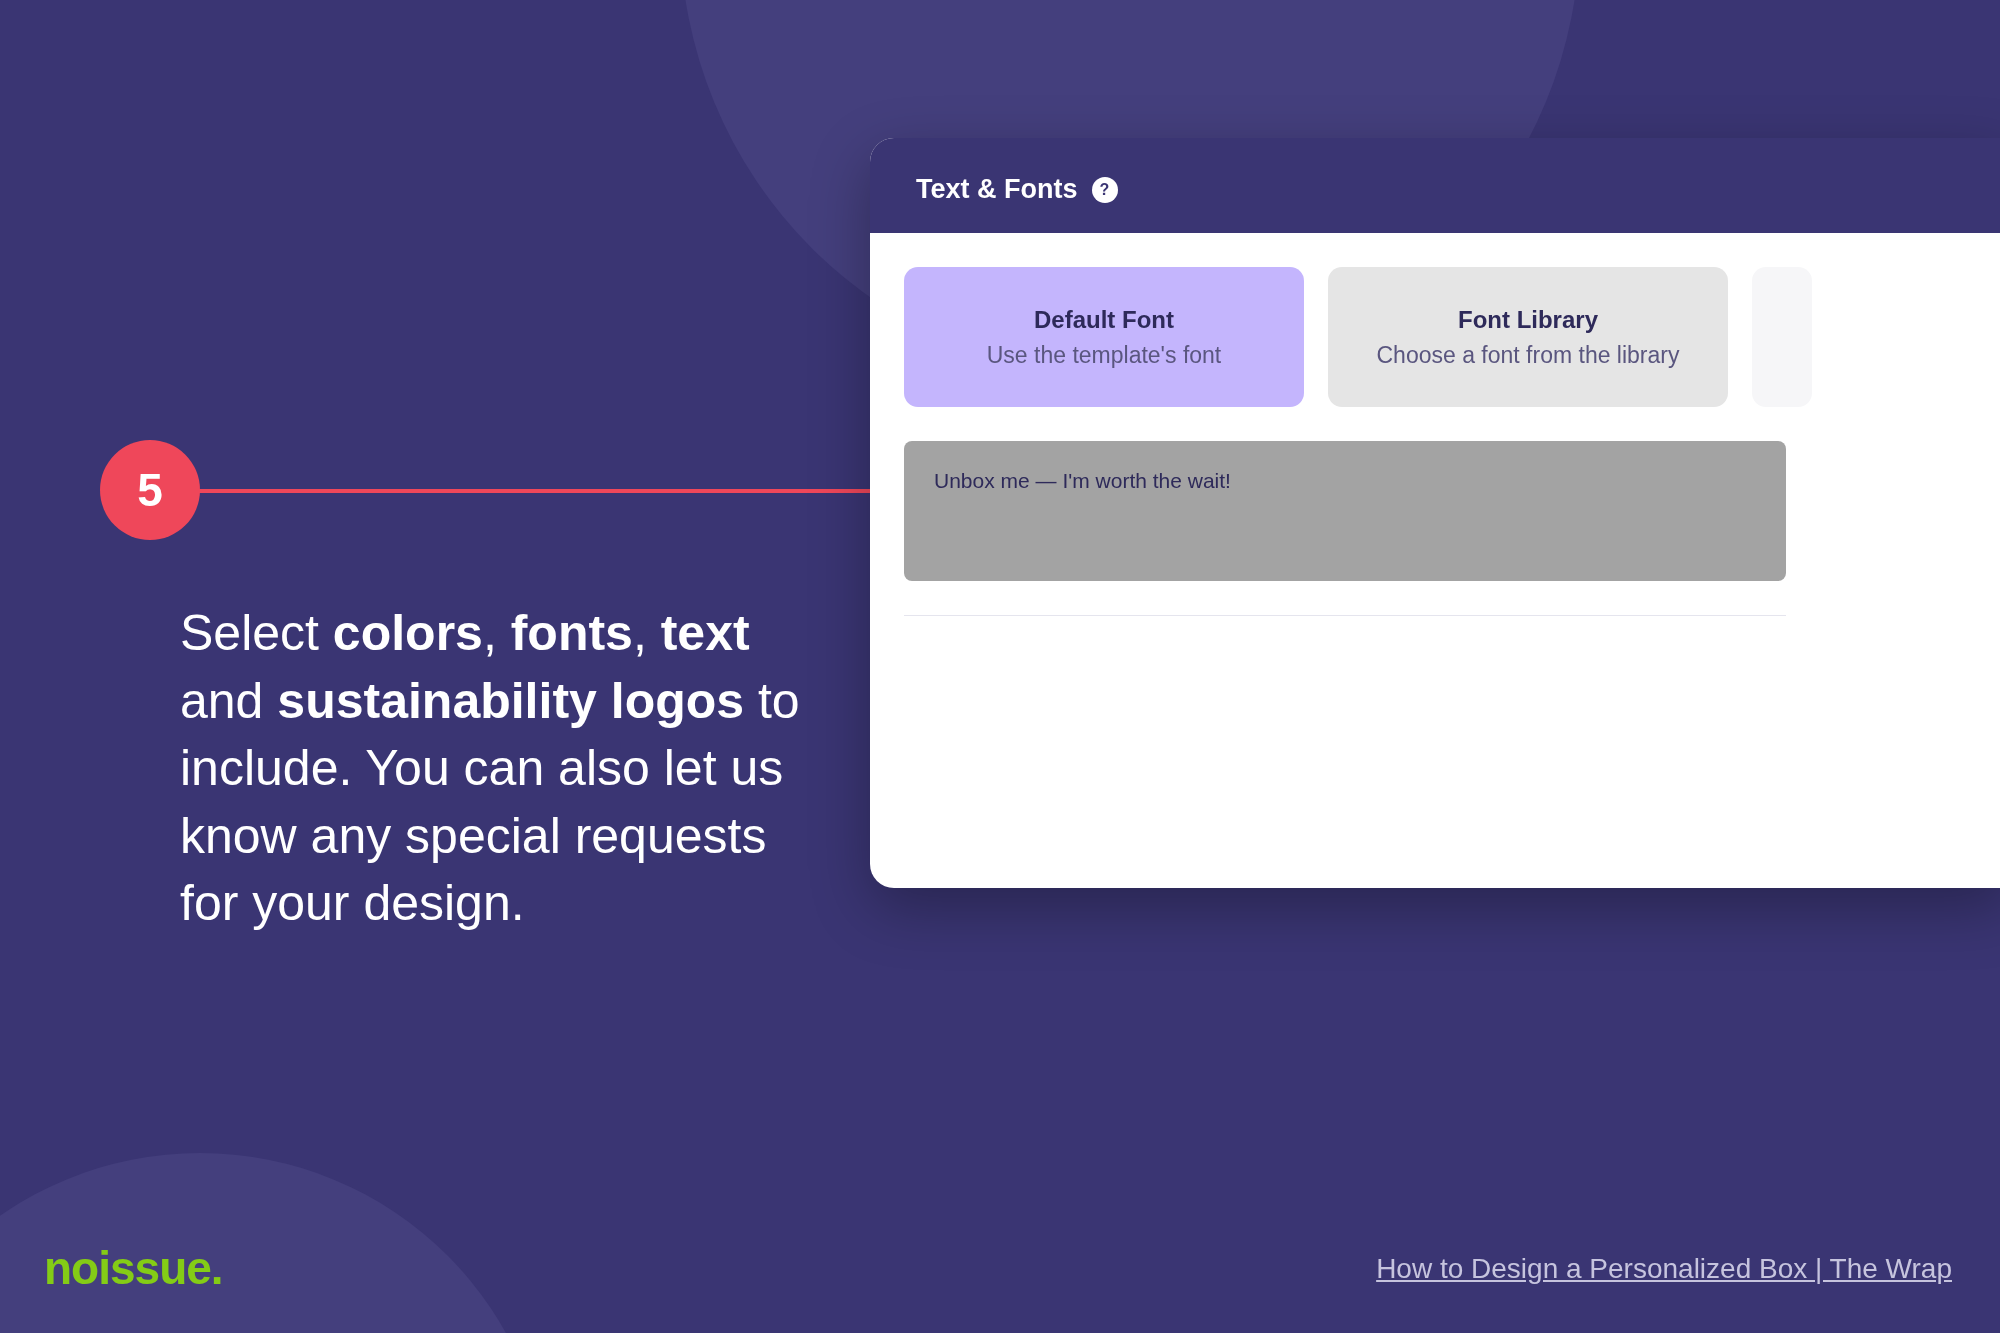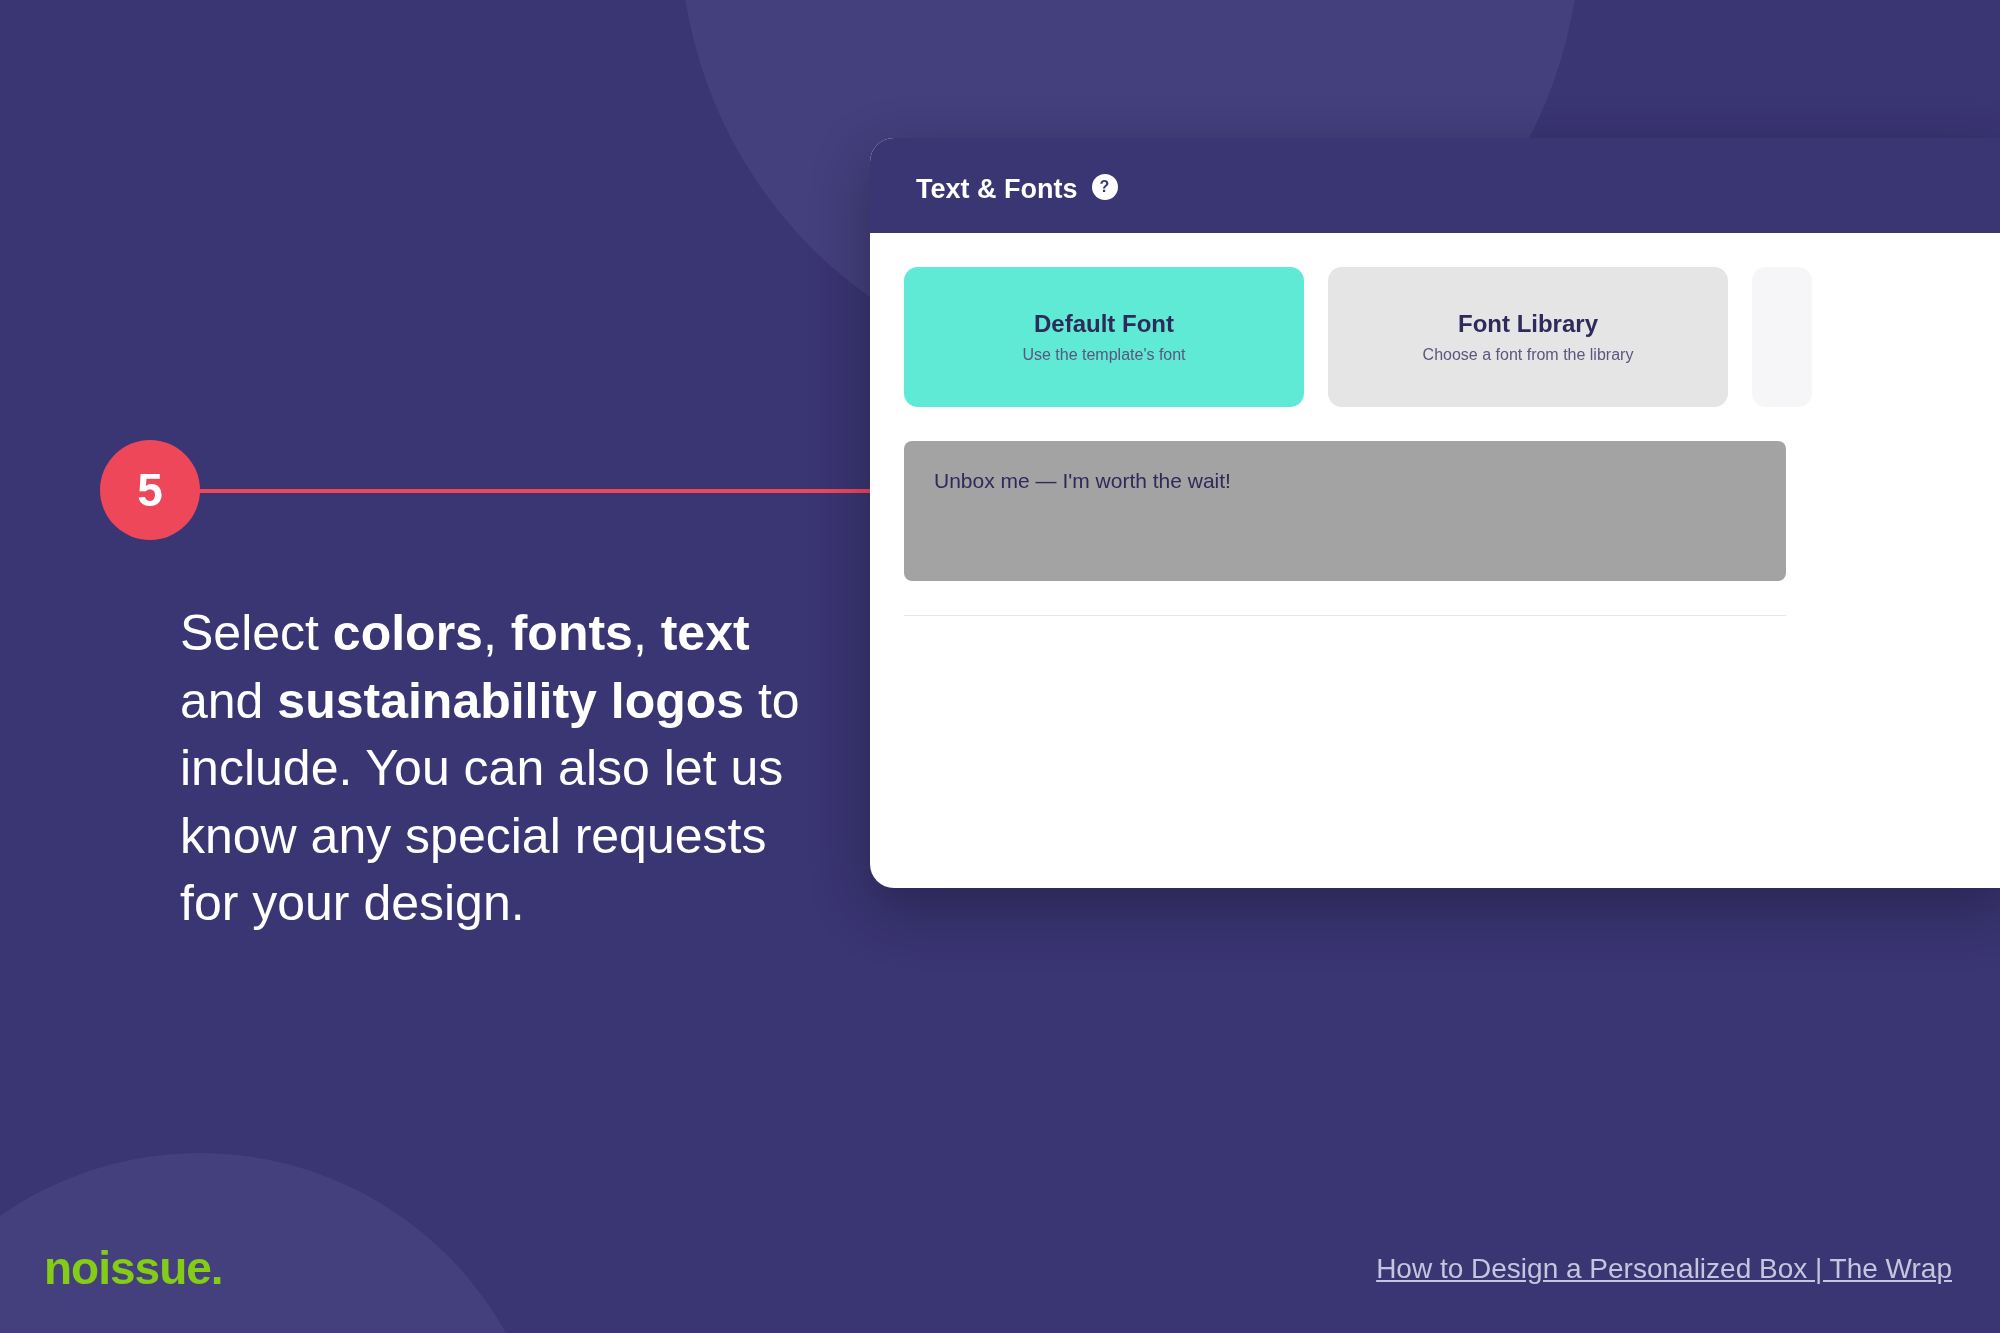--- a/index.html
+++ b/index.html
@@ -83,20 +83,21 @@
       box-shadow: 0 20px 60px rgba(0,0,0,0.3);
       z-index: 6;
       overflow: hidden;
     }
     .panel-header {
       background: #3a3573;
       padding: 36px 46px 28px 46px;
     }
     .panel-title-row {
       display: flex;
+      align-items: center;
       gap: 14px;
     }
     .panel-title {
       color: #fff;
       font-size: 27px;
       font-weight: 700;
     }
     .help-icon {
       width: 26px;
       height: 26px;
@@ -126,37 +127,37 @@
       width: 400px;
       height: 140px;
       border-radius: 14px;
       display: flex;
       flex-direction: column;
       align-items: center;
       justify-content: center;
       gap: 8px;
     }
     .font-card.selected {
-      background: #5eead4;
+      background: #c4b5fd;
     }
     .font-card.unselected {
       background: #e5e5e5;
     }
     .font-card.partial {
       width: 60px;
       background: #f6f6f8;
     }
     .font-card-title {
       color: #2e2a5a;
       font-size: 24px;
       font-weight: 700;
     }
     .font-card-subtitle {
       color: #5a567f;
-      font-size: 16px;
+      font-size: 23px;
       font-weight: 400;
     }
     .text-input-area {
       margin-top: 34px;
       margin-right: 0;
       width: 882px;
       height: 140px;
       background: #a3a3a3;
       border-radius: 8px;
       padding: 28px 30px;

